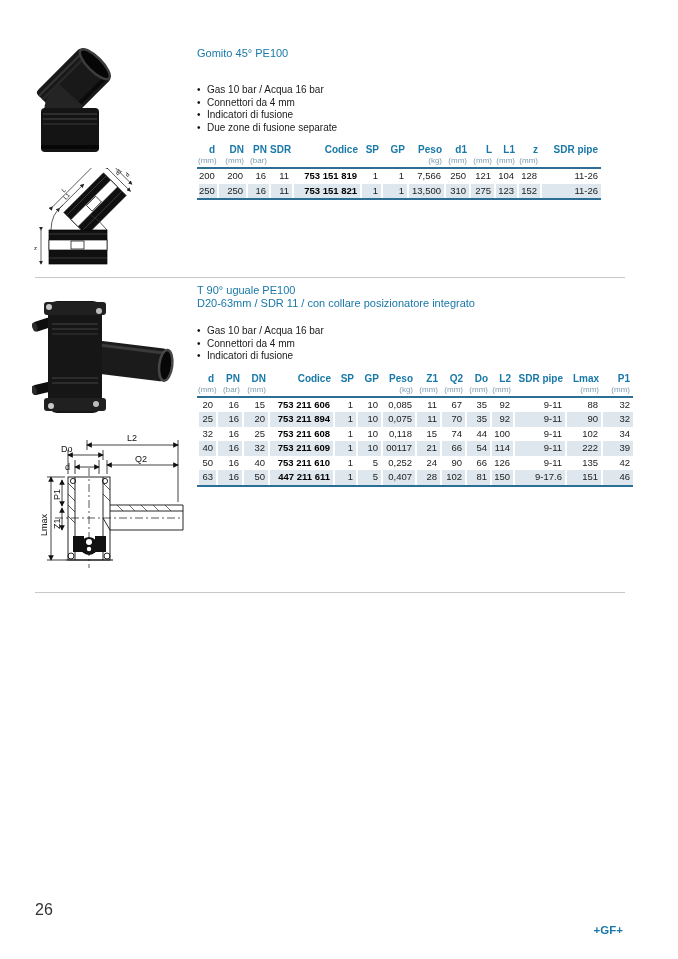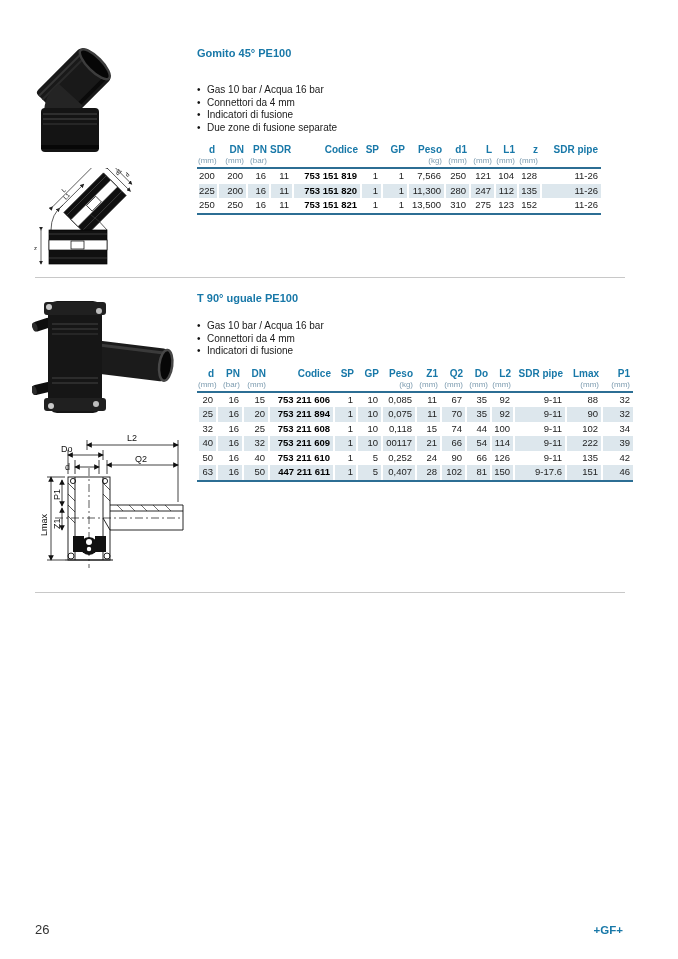--- a/index.html
+++ b/index.html
@@ -4,21 +4,21 @@
 <style>
   * { margin:0; padding:0; box-sizing:border-box; }
   html,body { background:#e8e8e8; }
   .page {
     position:relative; width:678px; height:959px; margin:0 auto;
     background:#ffffff; overflow:hidden;
     font-family:"Liberation Sans", sans-serif; color:#1a1a1a;
   }
   .photo, .drawing { position:absolute; }
   .content-col { position:absolute; left:197px; }
-  .title { color:#1878a8; font-weight:bold; font-size:11px; line-height:13px; }
+  .title { color:#1878a8; font-weight:normal; font-size:11px; line-height:13px; }
   ul.bullets { list-style:none; margin-top:0; }
   ul.bullets li { font-size:10px; line-height:12.5px; margin-bottom:0; display:flex; }
   ul.bullets li .dot { width:10px; color:#111; font-size:10px; }
   table.spec { border-collapse:collapse; table-layout:fixed; font-size:9.5px; }
   table.spec th {
     color:#1878a8; font-weight:bold; text-align:right;
     padding:1px 3px 0 0; font-size:10px; line-height:12px; white-space:nowrap;
   }
   table.spec tr.units td {
     color:#7d9cb0; font-size:8px; text-align:right; padding:0 3px 2px 0;
@@ -26,21 +26,21 @@
   }
   table.spec tbody td {
     text-align:right; padding:2px 3px 2px 0; line-height:10.5px;
     color:#222; border-left:2px solid rgba(255,255,255,1);
     background-clip:padding-box; white-space:nowrap;
   }
   table.spec tbody tr:nth-child(even) td { background-color:#dde7ed; }
   table.spec tbody tr:last-child td { border-bottom:2px solid #2c6e94; }
   table.spec tbody td.code { font-weight:bold; color:#000; }
   .separator { position:absolute; left:35px; width:590px; height:1px; background:#c8c8c8; }
-  .footer-pagenum { position:absolute; left:35px; top:922px; font-size:13px; color:#333; }
+  .footer-pagenum { position:absolute; left:35px; top:901px; font-size:16px; color:#333; }
   .footer-brand { position:absolute; right:55px; top:924px; font-size:11.5px; font-weight:bold; color:#1878a8; }
   svg text { font-family:"Liberation Sans", sans-serif; }
 </style>
 </head>
 <body>
 
 <div class="page">
 
   <svg class="photo" style="left:35px;top:48px;" width="80" height="107" viewBox="0 0 80 107">
     <g transform="rotate(-45 40 36)">
@@ -177,35 +177,20 @@
             <td>1</td>
             <td>1</td>
             <td>7,566</td>
             <td>250</td>
             <td>121</td>
             <td>104</td>
             <td>128</td>
             <td>11-26</td>
           </tr>
           <tr>
-            <td>225</td>
-            <td>200</td>
-            <td>16</td>
-            <td>11</td>
-            <td class="code">753 151 820</td>
-            <td>1</td>
-            <td>1</td>
-            <td>11,300</td>
-            <td>280</td>
-            <td>247</td>
-            <td>112</td>
-            <td>135</td>
-            <td>11-26</td>
-          </tr>
-          <tr>
             <td>250</td>
             <td>250</td>
             <td>16</td>
             <td>11</td>
             <td class="code">753 151 821</td>
             <td>1</td>
             <td>1</td>
             <td>13,500</td>
             <td>310</td>
             <td>275</td>
@@ -328,23 +313,24 @@
     </g>
     <text x="12" y="108" font-size="9" fill="#111" transform="rotate(-90 12 108)">Lmax</text>
 
     <line x1="27" y1="52" x2="27" y2="78" stroke="#111" stroke-width="0.8" marker-start="url(#arr2s)" marker-end="url(#arr2)"></line>
     <text x="25" y="72" font-size="9" fill="#111" transform="rotate(-90 25 72)">P1</text>
 
     <line x1="27" y1="80" x2="27" y2="102" stroke="#111" stroke-width="0.8" marker-start="url(#arr2s)" marker-end="url(#arr2)"></line>
     <text x="25" y="101" font-size="9" fill="#111" transform="rotate(-90 25 101)">Z1</text>
   </svg>
 
-  <div class="content-col" style="top:292px;">
+  <div class="content-col" style="top:284px;">
     <div class="title">
       <div>T 90° uguale PE100</div>
+      <div>D20-63mm / SDR 11 / con collare posizionatore integrato</div>
     </div>
     <ul class="bullets" style="margin-top:15px;">
         <li>
           <span class="dot">•</span>
           <span>Gas 10 bar / Acqua 16 bar</span>
         </li>
         <li>
           <span class="dot">•</span>
           <span>Connettori da 4 mm</span>
         </li>

